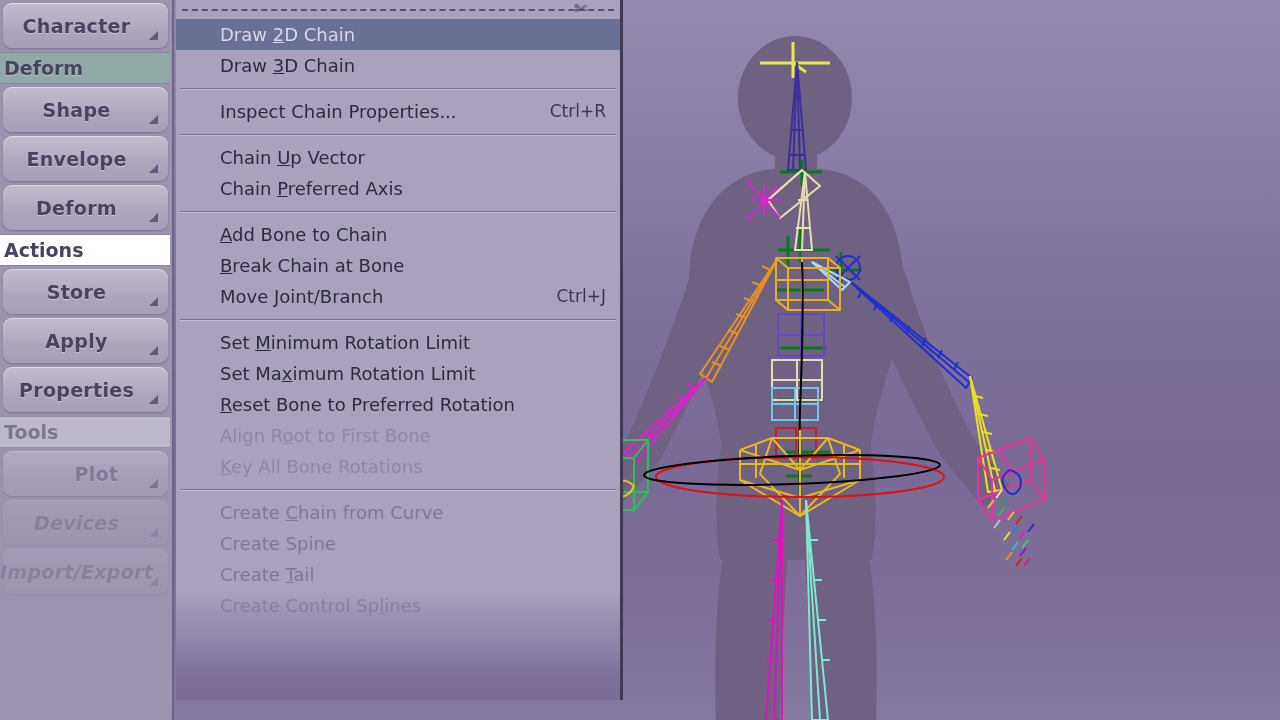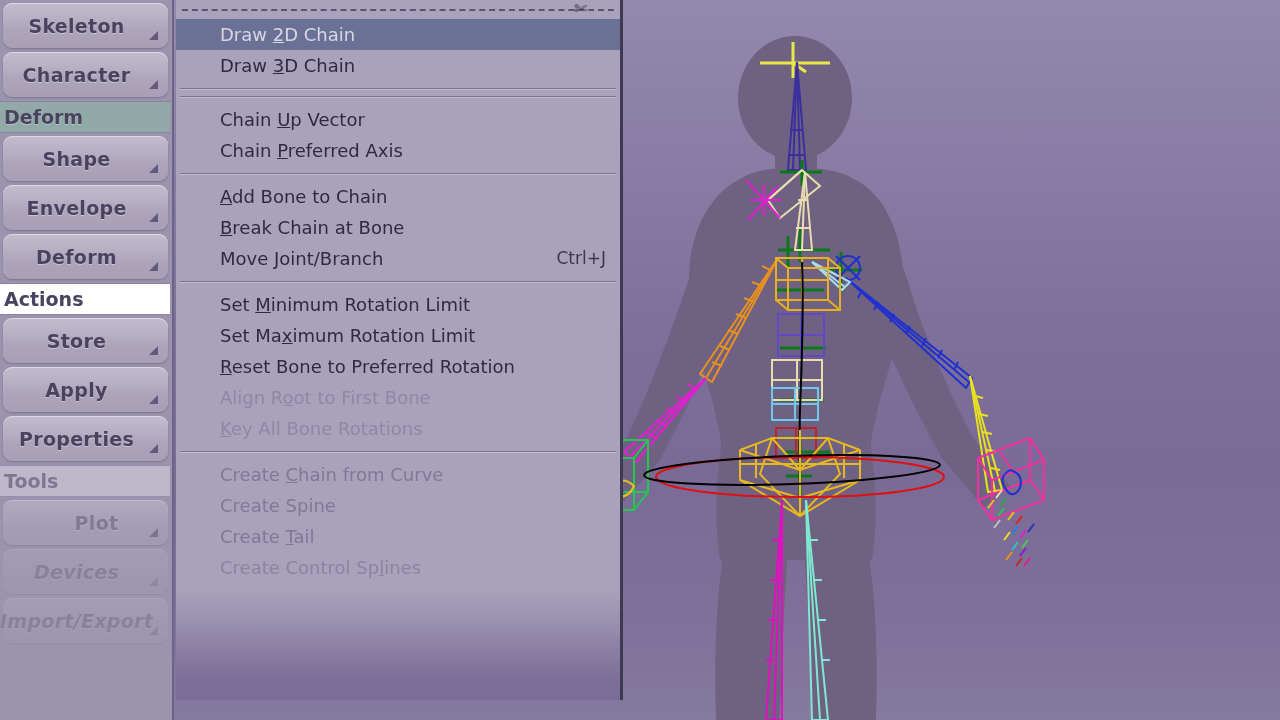--- a/index.html
+++ b/index.html
@@ -376,24 +376,20 @@
         <path d="M810,540 L818,540"></path>
           <path d="M814,580 L822,580"></path>
         <path d="M818,620 L826,620"></path>
           <path d="M822,660 L830,660"></path>
       </g>
     </svg>
   </div>
 
   <div id="sidebar">
 
-    <div class="sb-btn">
-      <span class="lbl">Skeleton</span>
-      <span class="corner"></span>
-    </div>
 
     <div class="sb-btn">
       <span class="lbl">Character</span>
       <span class="corner"></span>
     </div>
 
     <div class="sb-head teal">
       <span>Deform</span>
     </div>
 
@@ -463,20 +459,24 @@
       <span class="accel"></span>
     </div>
 
     <div class="mi">
       <span>Draw <u>3</u>D Chain</span>
       <span class="accel"></span>
     </div>
 
     <div class="sep"></div>
 
+    <div class="mi">
+      <span>Inspect Chain Properties...</span>
+      <span class="accel">Ctrl+R</span>
+    </div>
 
     <div class="sep"></div>
 
     <div class="mi">
       <span>Chain <u>U</u>p Vector</span>
       <span class="accel"></span>
     </div>
 
     <div class="mi">
       <span>Chain <u>P</u>referred Axis</span>

